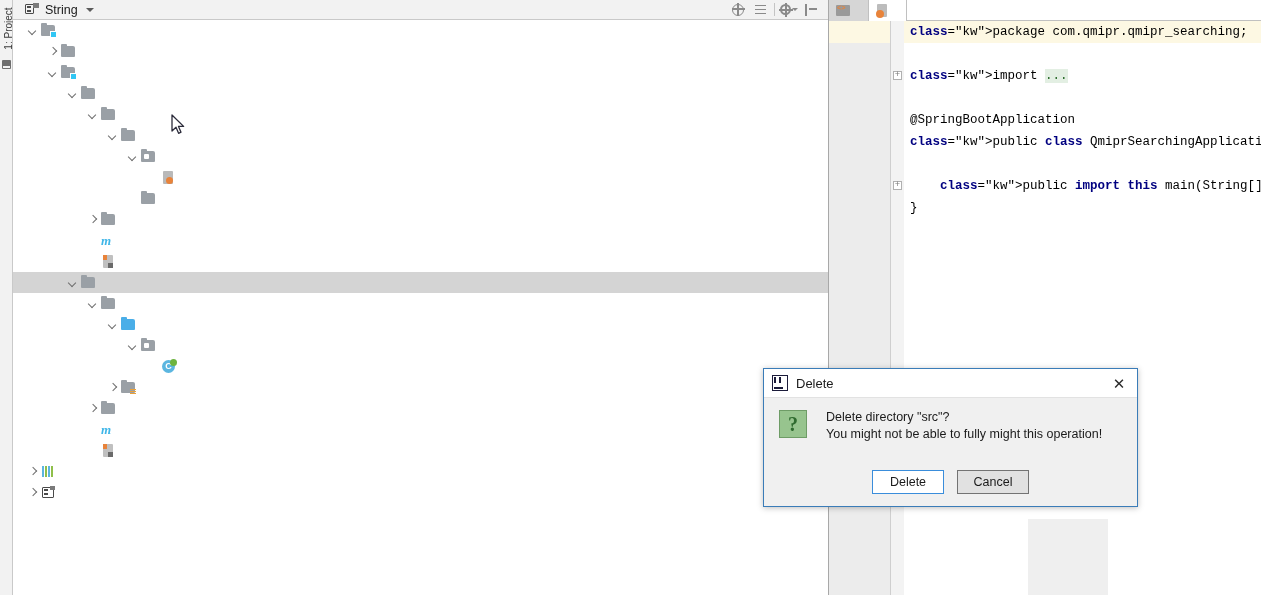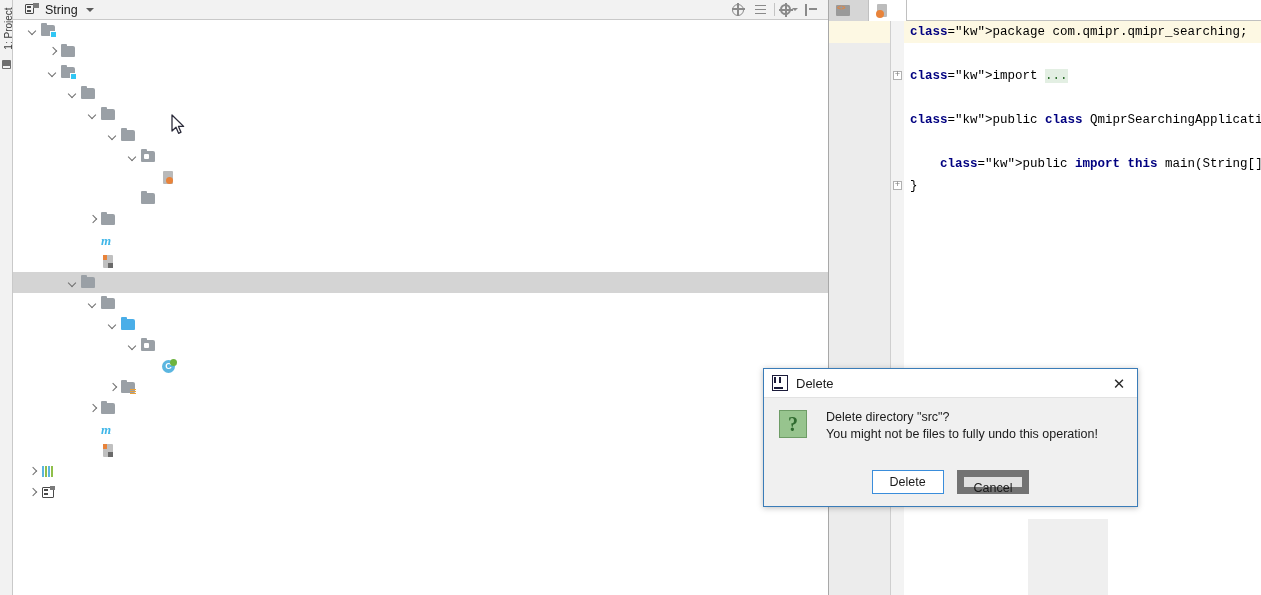--- a/index.html
+++ b/index.html
@@ -715,21 +715,21 @@
     box-sizing: border-box;
     color: #1a1a1a;
     padding: 0 10px;
   }
   .dlg-btn.primary {
     background: #ffffff;
     border: 1.5px solid #3a8ddb;
   }
   .dlg-btn.secondary {
     background: #e1e1e1;
-    border: 7px solid #737373;
+    border: 1px solid #737373;
   }
   #right-scroll-col {
     position: absolute;
     left: 1028px; top: 519px;
     width: 80px; height: 76px;
     background: #efefef;
   }
 </style>
 </head>
 <body>
@@ -1012,20 +1012,21 @@
       <div class="fold"></div>
       <div class="fold plus"></div>
       <div class="fold"></div>
       <div class="fold"></div>
     </div>
   <div id="code-area">
       <div class="code-line highlight-line"><span <span="" class="kw">class</span>="kw"&gt;package com.qmipr.qmipr_searching;</div>
       <div class="code-line"></div>
       <div class="code-line"><span <span="" class="kw">class</span>="kw"&gt;import <span class="folded">...</span></div>
       <div class="code-line"></div>
+      <div class="code-line">@SpringBootApplication</div>
       <div class="code-line"><span <span="" class="kw">class</span>="kw"&gt;public <span class="kw">class</span> QmiprSearchingApplication {</div>
       <div class="code-line"></div>
       <div class="code-line">    <span <span="" class="kw">class</span>="kw"&gt;public <span class="kw">import</span> <span class="kw">this</span> main(String[] args)  Spri</div>
       <div class="code-line">}</div>
       <div class="code-line"></div>
     </div>
 </div>
 <div id="right-scroll-col"></div>
 
 <div id="delete-dialog">
@@ -1033,20 +1034,20 @@
     <span class="ij-logo">
       <span class="ij-logo-bar"></span>
     </span>
     <span id="dlg-title">Delete</span>
     <span id="dlg-close">✕</span>
   </div>
   <div id="dlg-body">
     <div id="q-icon">?</div>
     <div id="dlg-message">
         <div>Delete directory "src"?</div>
-        <div>You might not be files to fully undo this operation!</div>
+        <div>You might not be able to fully might this operation!</div>
       </div>
     <div id="dlg-buttons">
         <div class="dlg-btn primary">Delete</div>
         <div class="dlg-btn secondary">Cancel</div>
       </div>
   </div>
 </div>
 
 </body></html>

